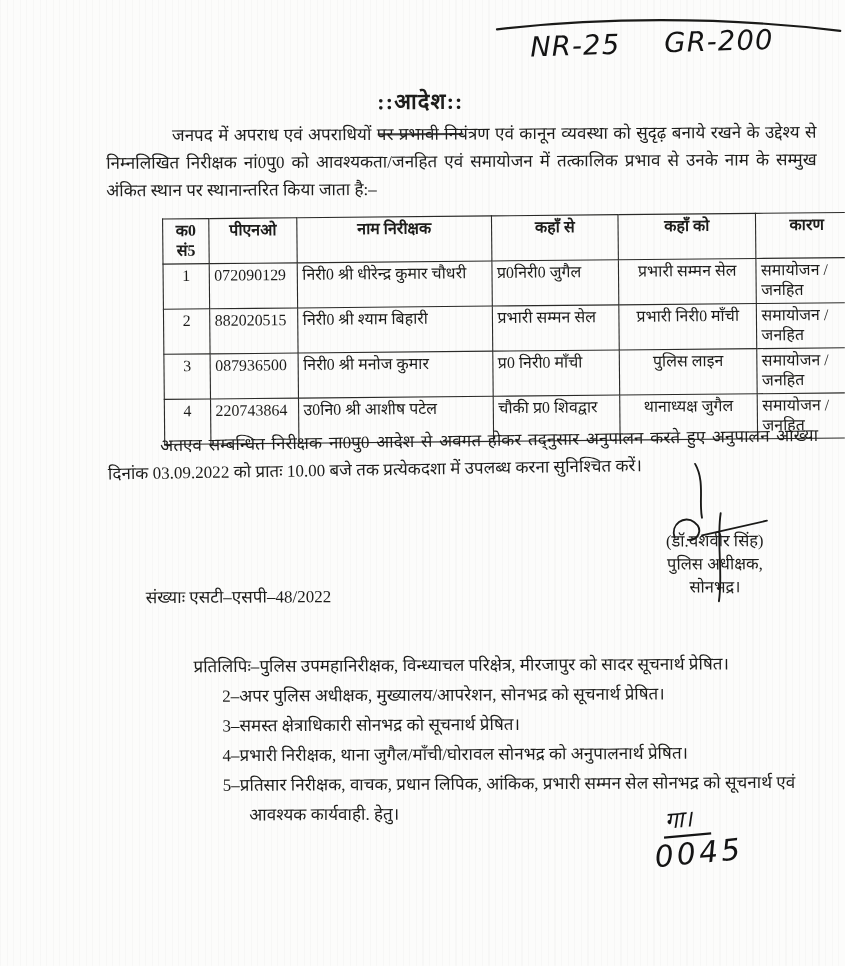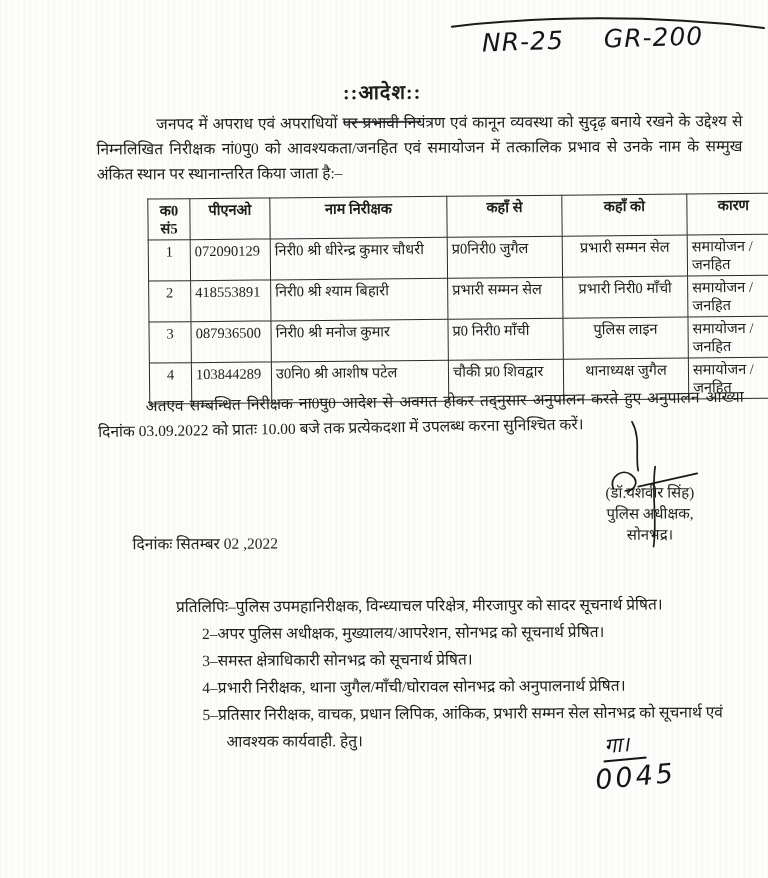--- a/index.html
+++ b/index.html
@@ -102,55 +102,55 @@
       <tr>
         <td class="c0">1</td>
         <td class="c1">072090129</td>
         <td class="c2">निरी0 श्री धीरेन्द्र कुमार चौधरी</td>
         <td class="c3">प्र0निरी0 जुगैल</td>
         <td class="c4">प्रभारी सम्मन सेल</td>
         <td class="c5">समायोजन / जनहित</td>
       </tr>
       <tr>
         <td class="c0">2</td>
-        <td class="c1">418553891</td>
+        <td class="c1">882020515</td>
         <td class="c2">निरी0 श्री श्याम बिहारी</td>
         <td class="c3">प्रभारी सम्मन सेल</td>
         <td class="c4">प्रभारी निरी0 माँची</td>
         <td class="c5">समायोजन / जनहित</td>
       </tr>
       <tr>
         <td class="c0">3</td>
         <td class="c1">087936500</td>
         <td class="c2">निरी0 श्री मनोज कुमार</td>
         <td class="c3">प्र0 निरी0 माँची</td>
         <td class="c4">पुलिस लाइन</td>
         <td class="c5">समायोजन / जनहित</td>
       </tr>
       <tr>
         <td class="c0">4</td>
-        <td class="c1">103844289</td>
+        <td class="c1">220743864</td>
         <td class="c2">उ0नि0 श्री आशीष पटेल</td>
         <td class="c3">चौकी प्र0 शिवद्वार</td>
         <td class="c4">थानाध्यक्ष जुगैल</td>
         <td class="c5">समायोजन / जनहित</td>
       </tr>
     </tbody>
   </table>
 
   <div class="para para2">अतएव सम्बन्धित निरीक्षक ना0पु0 आदेश से अवगत होकर तद्नुसार अनुपालन करते हुए अनुपालन आख्या दिनांक 03.09.2022 को प्रातः 10.00 बजे तक प्रत्येकदशा में उपलब्ध करना सुनिश्चित करें।</div>
 
   <div class="sig">
     <div class="sig-name">(डॉ.यशवीर सिंह)</div>
     <div>पुलिस अधीक्षक,</div>
     <div>सोनभद्र।</div>
   </div>
 
   <div class="ref">
-    <div>दिनांकः सितम्बर  02 ,2022</div>
+    <div>संख्याः एसटी–एसपी–48/2022</div>
   </div>
 
   <div class="copies">
     <div class="copy-first">
       <span>प्रतिलिपिः–</span><span>पुलिस उपमहानिरीक्षक, विन्ध्याचल परिक्षेत्र, मीरजापुर को सादर सूचनार्थ प्रेषित।</span>
     </div>
     <div class="copy-item">2–अपर पुलिस अधीक्षक, मुख्यालय/आपरेशन, सोनभद्र को सूचनार्थ प्रेषित।</div>
     <div class="copy-item">3–समस्त क्षेत्राधिकारी सोनभद्र को सूचनार्थ प्रेषित।</div>
     <div class="copy-item">4–प्रभारी निरीक्षक, थाना जुगैल/माँची/घोरावल  सोनभद्र को अनुपालनार्थ प्रेषित।</div>
     <div class="copy-item">5–प्रतिसार निरीक्षक, वाचक, प्रधान लिपिक, आंकिक, प्रभारी सम्मन सेल सोनभद्र को सूचनार्थ एवं आवश्यक कार्यवाही. हेतु।</div>

